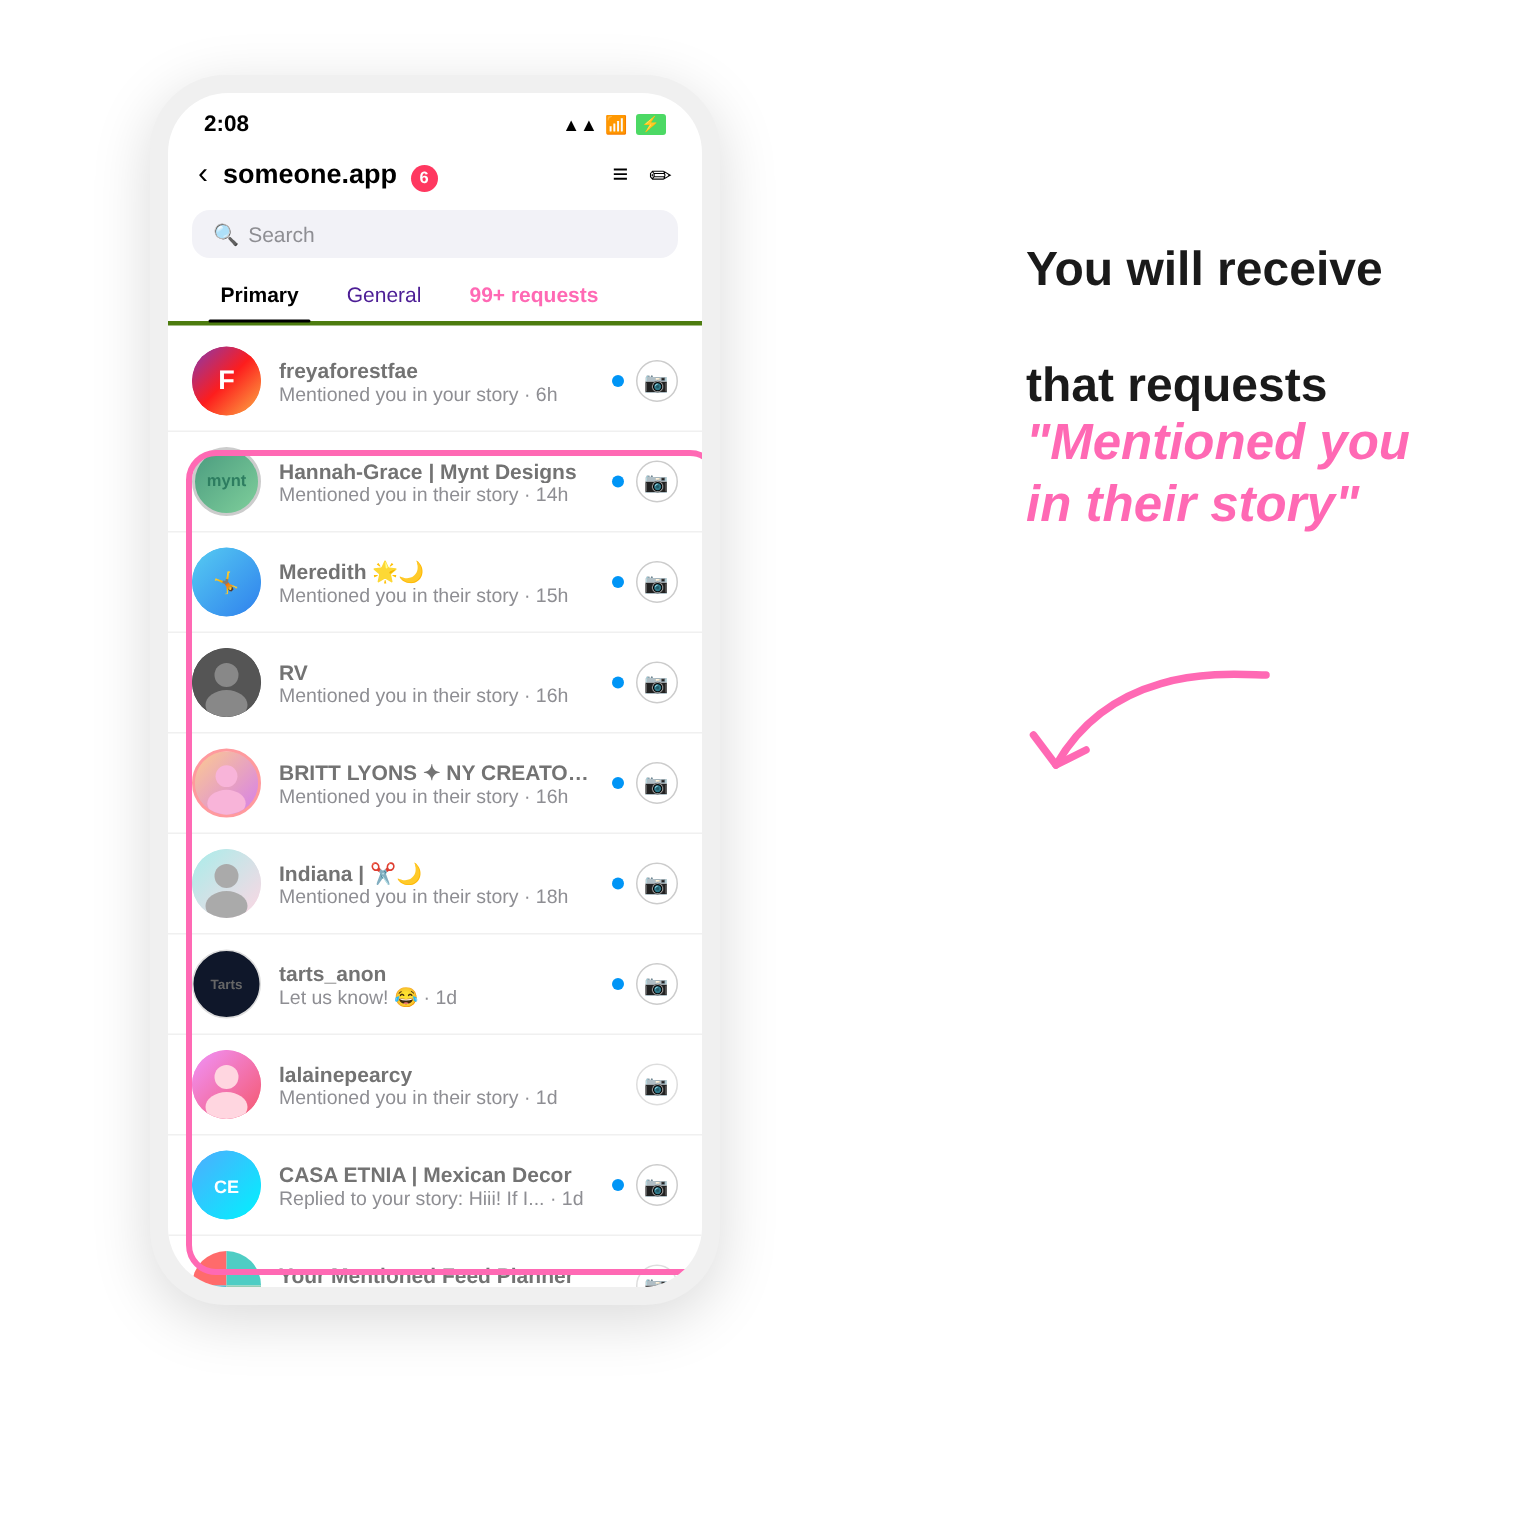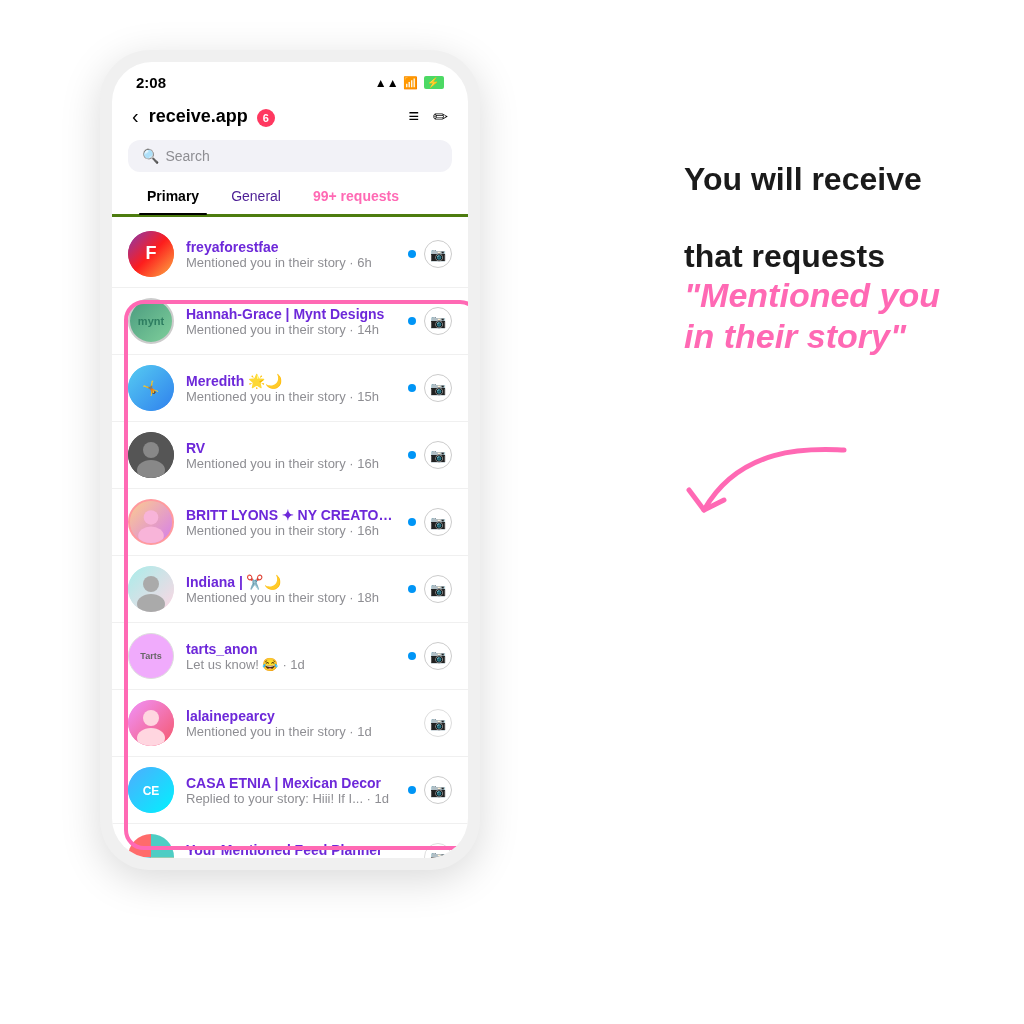--- a/index.html
+++ b/index.html
@@ -231,21 +231,21 @@
     }
 
     .msg-content {
       flex: 1;
       min-width: 0;
     }
 
     .msg-username {
       font-size: 14px;
       font-weight: 600;
-      color: #6d28d9;
+      color: #737373;
       white-space: nowrap;
       overflow: hidden;
       text-overflow: ellipsis;
     }
 
     .msg-text {
       font-size: 13px;
       color: #8e8e93;
       white-space: nowrap;
       overflow: hidden;
@@ -355,21 +355,21 @@
           <div class="status-icons">
             <span>▲▲</span>
             <span>📶</span>
             <span class="battery">⚡</span>
           </div>
         </div>
 
         <div class="nav-bar">
           <span class="nav-back">‹</span>
           <span class="nav-title">
-            <span>receive.app</span>
+            <span>someone.app</span>
             <span class="nav-badge">6</span>
           </span>
           <div class="nav-icons">
             <span>≡</span>
             <span>✏</span>
           </div>
         </div>
 
         <div class="search-bar">
           <span>🔍</span>
@@ -399,21 +399,21 @@
                       <stop offset="0%" stop-color="#833ab4"></stop>
                       <stop offset="50%" stop-color="#fd1d1d"></stop>
                       <stop offset="100%" stop-color="#fcb045"></stop>
                     </linearGradient>
                   </defs>
                   <text x="23" y="28" text-anchor="middle" fill="white" font-size="18" font-weight="bold">F</text>
                 </svg>
             </div>
             <div class="msg-content">
               <div class="msg-username">freyaforestfae</div>
-              <div class="msg-text">Mentioned you in their story · 6h</div>
+              <div class="msg-text">Mentioned you in your story · 6h</div>
             </div>
             <div class="msg-meta">
               <div class="unread-dot"></div>
               <div class="camera-icon">📷</div>
             </div>
           </div>
 
           <div class="message-item">
             <div class="avatar avatar-gradient-2" style="background: linear-gradient(135deg,#4a9b7f,#7fcf9b); border: 2px solid #ccc;">
               <span style="color:#2d7d60; font-size:11px; font-weight:900; ">mynt</span>
@@ -511,21 +511,21 @@
               <div class="msg-username">Indiana | ✂️🌙</div>
               <div class="msg-text">Mentioned you in their story · 18h</div>
             </div>
             <div class="msg-meta">
               <div class="unread-dot"></div>
               <div class="camera-icon">📷</div>
             </div>
           </div>
 
           <div class="message-item">
-            <div class="avatar" style="background:#f0abfc; border: 1px solid #ddd;">
+            <div class="avatar" style="background:#0f172a; border: 1px solid #ddd;">
               <span style="color:#666; font-size:9px; font-weight:700;">Tarts</span>
             </div>
             <div class="msg-content">
               <div class="msg-username">tarts_anon</div>
               <div class="msg-text">Let us know! 😂 · 1d</div>
             </div>
             <div class="msg-meta">
               <div class="unread-dot"></div>
               <div class="camera-icon">📷</div>
             </div>

